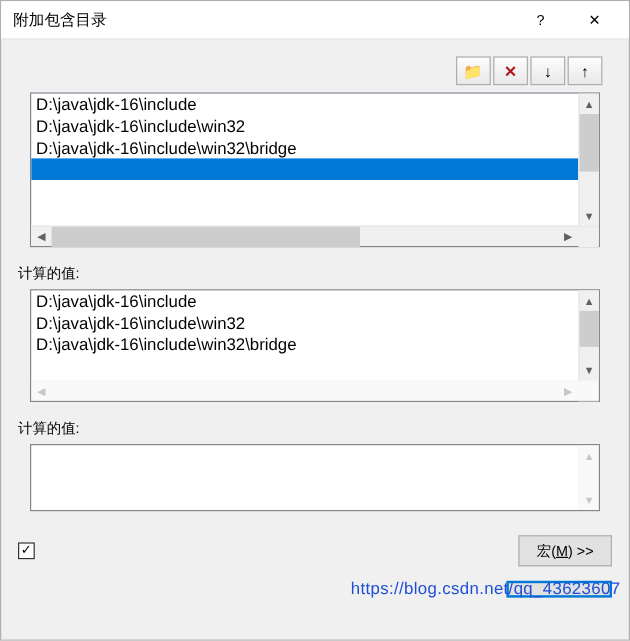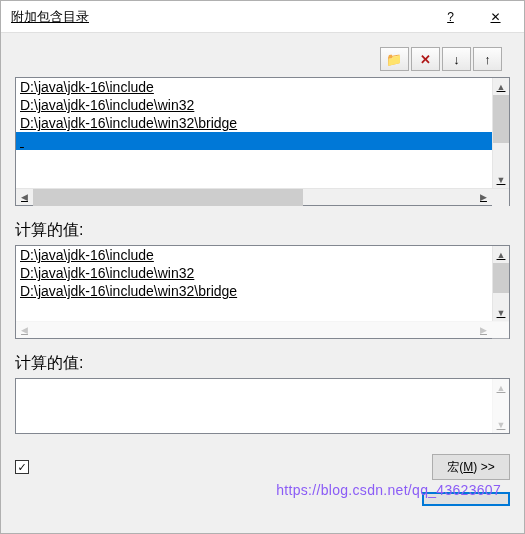--- a/index.html
+++ b/index.html
@@ -21,21 +21,20 @@
     display: flex;
     flex-direction: column;
   }
   .titlebar {
     height: 32px;
     background: #fff;
     display: flex;
     align-items: center;
     padding: 0 6px 0 10px;
     border-bottom: 1px solid #e0e0e0;
-    text-decoration: underline;
   }
   .titlebar .title {
     flex: 1;
     font-size: 13px;
     color: #000;
   }
   .titlebar .win-btn {
     width: 45px;
     height: 30px;
     display: flex;
@@ -55,22 +54,21 @@
     border: 1px solid #adadad;
     background: linear-gradient(#fdfdfd,#e9e9e9);
     display: flex;
     align-items: center;
     justify-content: center;
     font-size: 13px;
   }
   .tbtn.folder { color: #c97b12; }
   .tbtn.x { color: #b01818; font-weight: bold; }
   .section {
-    padding: 0 14px;
-    text-decoration: underline;
+    padding: 0 24px;
   }
   .listbox {
     border: 1px solid #828790;
     background: #fff;
     position: relative;
     margin-bottom: 10px;
   }
   .lb-top {
     height: 110px;
     display: flex;
@@ -119,21 +117,21 @@
   .hscroll .harrow {
     width:17px;height:17px;display:flex;align-items:center;justify-content:center;color:#606060;font-size:9px;
   }
   .hscroll .htrack { flex:1; height:17px; position:relative; }
   .hscroll .hthumb {
     position:absolute; top:0; left:0; height:17px; background:#cdcdcd;
   }
   .hscroll .corner { width:17px;height:17px;background:#f0f0f0; }
   .label {
     padding: 4px 0 4px 14px;
-    font-size: 16px;
+    font-size: 12px;
     color: #000;
   }
   .lb-mid {
     height: 75px;
     display:flex;
     font-size:14px;
     line-height:18px;
   }
   .lb-mid .content { flex:1; overflow:hidden; padding:0; }
   .lb-mid .content .row { padding: 0 4px; white-space:nowrap; color:#000; }
@@ -170,23 +168,23 @@
     justify-content:flex-end;
     gap:8px;
   }
   .ok-btn {
     border:2px solid #0078d7;
     background:#e1e1e1;
     width:88px;height:14px;
   }
   .watermark {
     position:absolute;
-    right:24px; bottom:36px;
+    right:8px; bottom:36px;
     font-size:14px;
-    color:#8b5cf6;
+    color:#1d4ed8;
     pointer-events:none;
     letter-spacing:0.3px;
   }
   .underline { text-decoration: underline; }
 </style>
 </head>
 <body>
 
 <div class="dialog">
 

